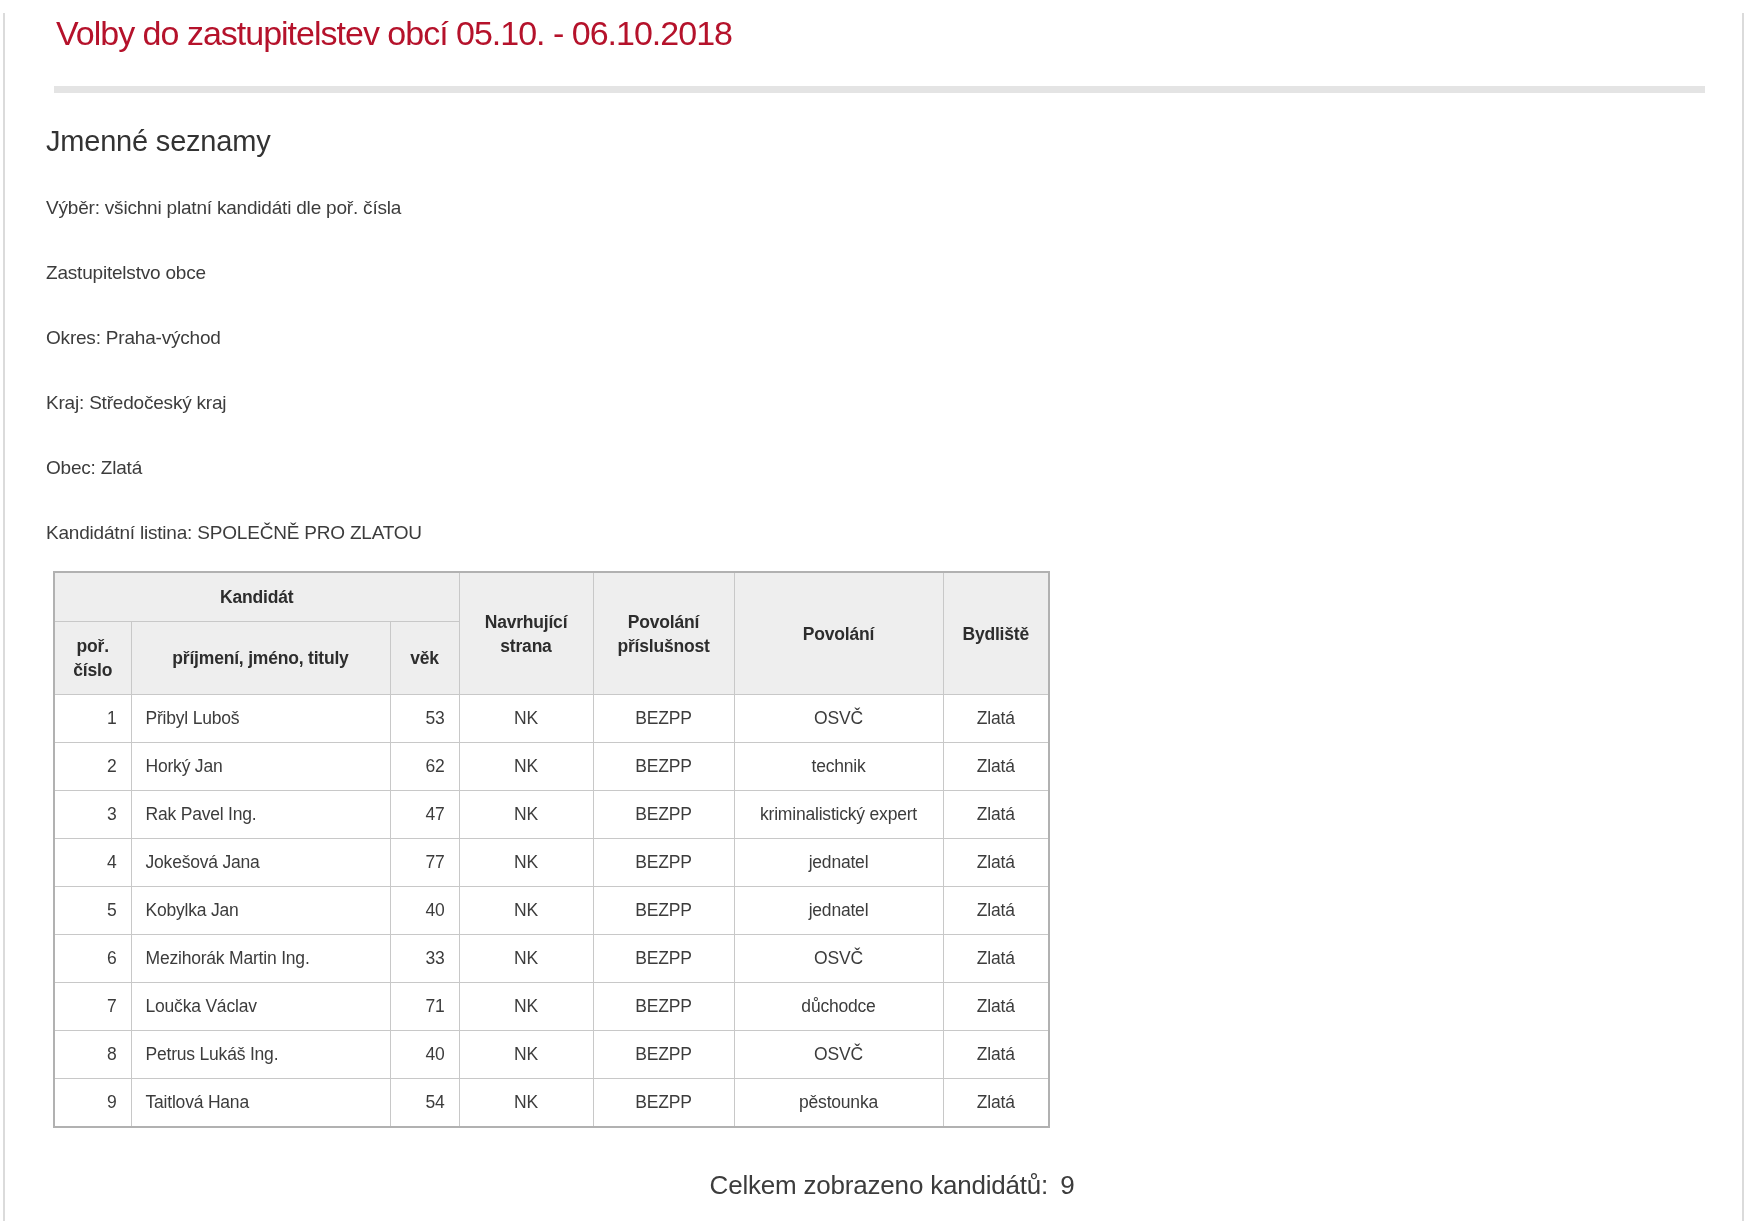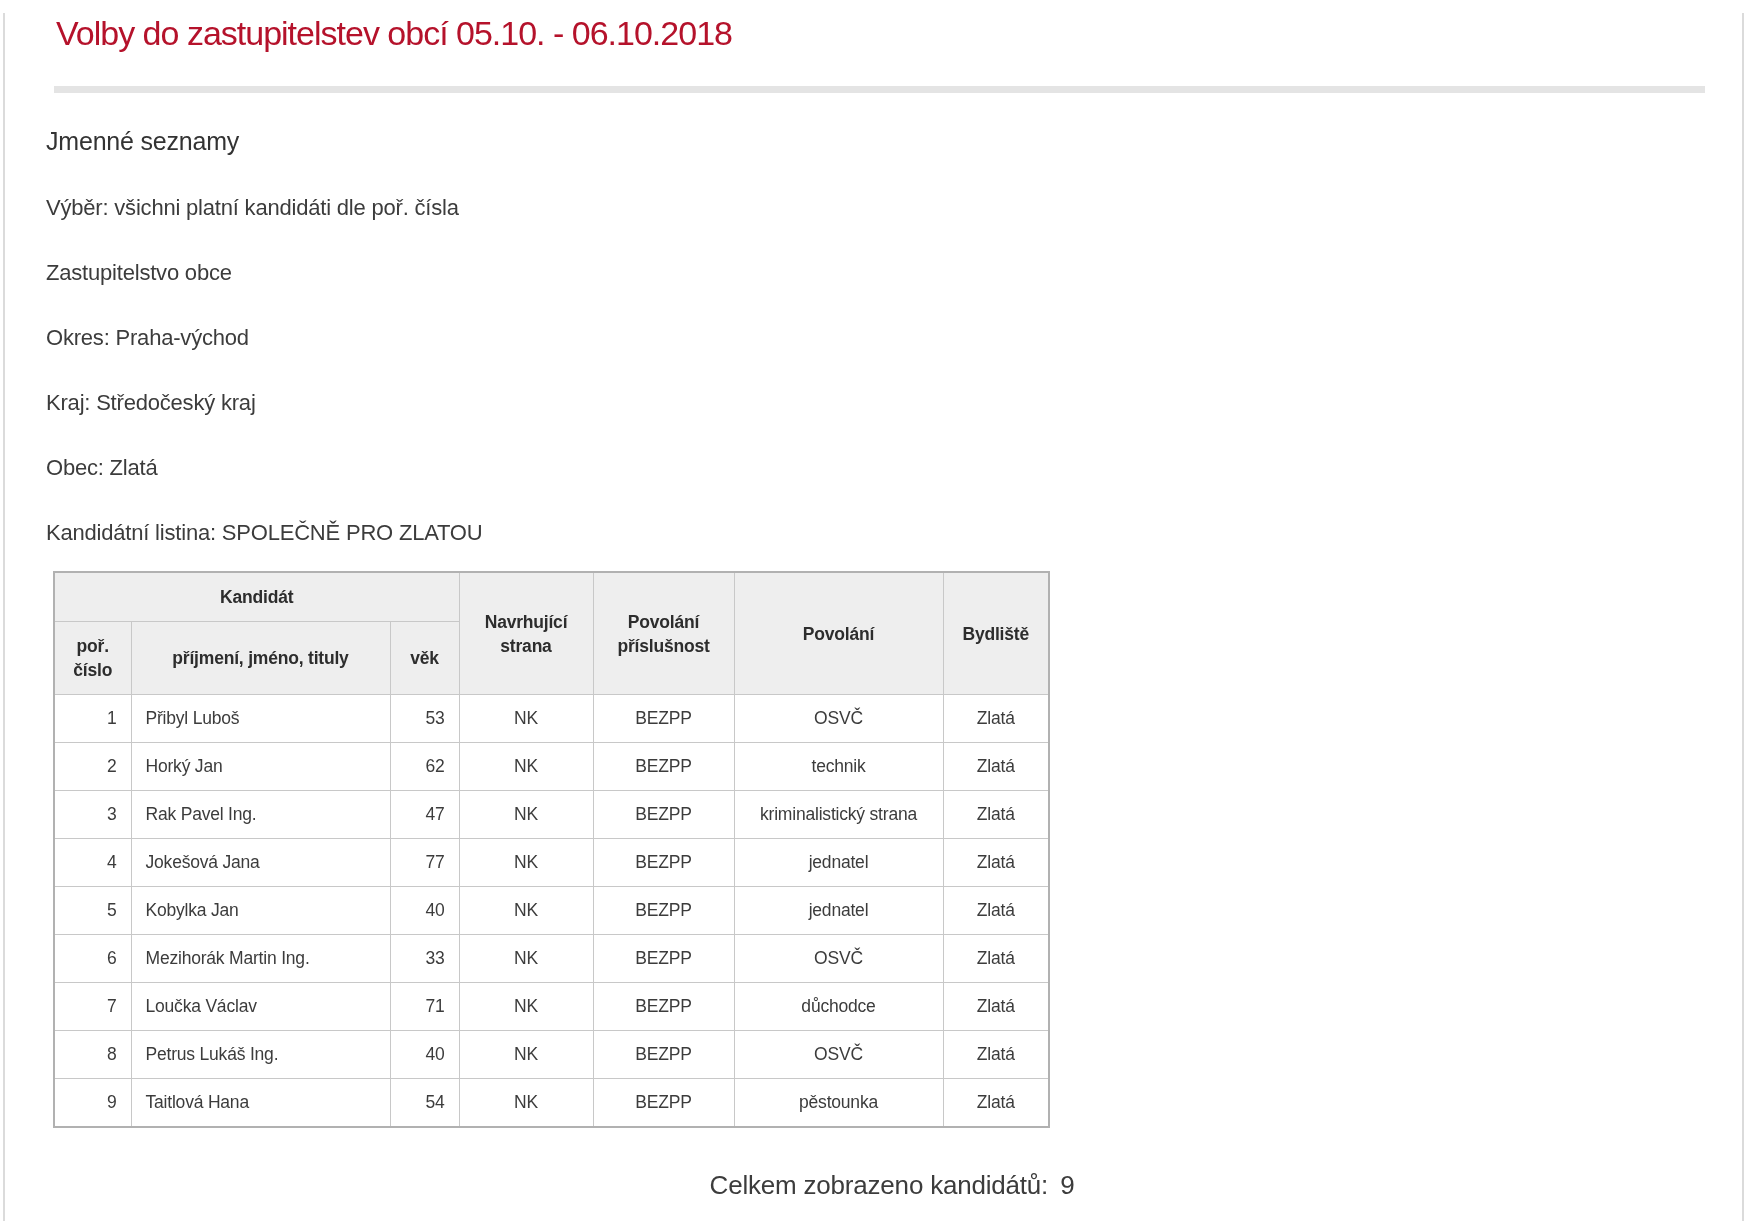--- a/index.html
+++ b/index.html
@@ -38,28 +38,28 @@
     white-space:nowrap;
   }
   .title-divider{
     margin:33px 0 0 13px;
     width:1651px;
     height:7px;
     background:var(--divider);
   }
   h2.section-title{
     margin:33px 0 0 5px;
-    font-size:25px;
+    font-size:29px;
     line-height:30px;
     font-weight:400;
     color:#333333;
   }
   p.info-line{
     margin:43px 0 0 5px;
-    font-size:22px;
+    font-size:19px;
     line-height:22px;
     color:var(--text);
   }
   p.info-line.first{margin-top:41px;}
   table.candidates{
     border-collapse:collapse;
     table-layout:fixed;
     width:995px;
     margin:27px 0 0 12px;
     border:2px solid var(--outer);
@@ -160,21 +160,21 @@
           <td class="c4">BEZPP</td>
           <td class="c5">technik</td>
           <td class="c6">Zlatá</td>
         </tr>
         <tr>
           <td class="c0">3</td>
           <td class="c1">Rak Pavel Ing.</td>
           <td class="c2">47</td>
           <td class="c3">NK</td>
           <td class="c4">BEZPP</td>
-          <td class="c5">kriminalistický strana</td>
+          <td class="c5">kriminalistický expert</td>
           <td class="c6">Zlatá</td>
         </tr>
         <tr>
           <td class="c0">4</td>
           <td class="c1">Jokešová Jana</td>
           <td class="c2">77</td>
           <td class="c3">NK</td>
           <td class="c4">BEZPP</td>
           <td class="c5">jednatel</td>
           <td class="c6">Zlatá</td>

